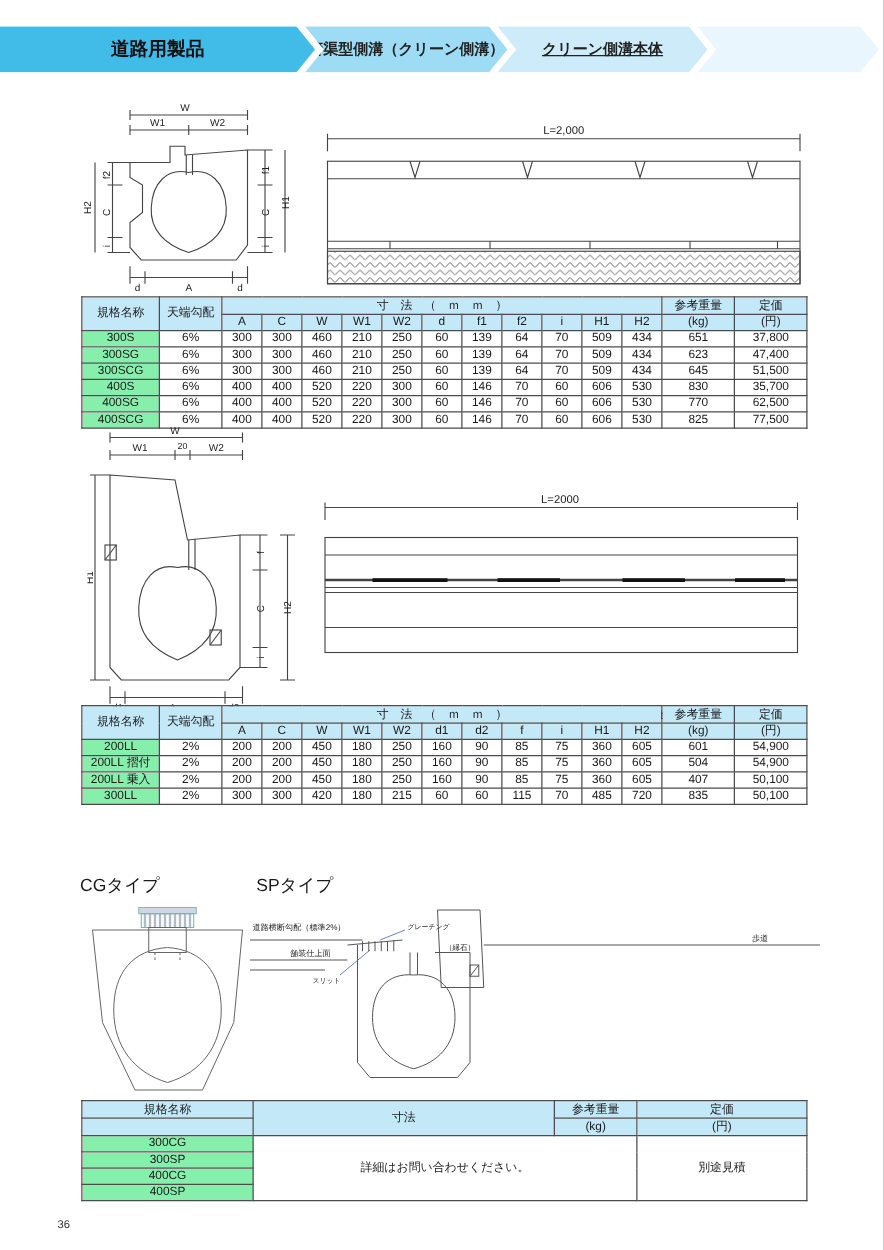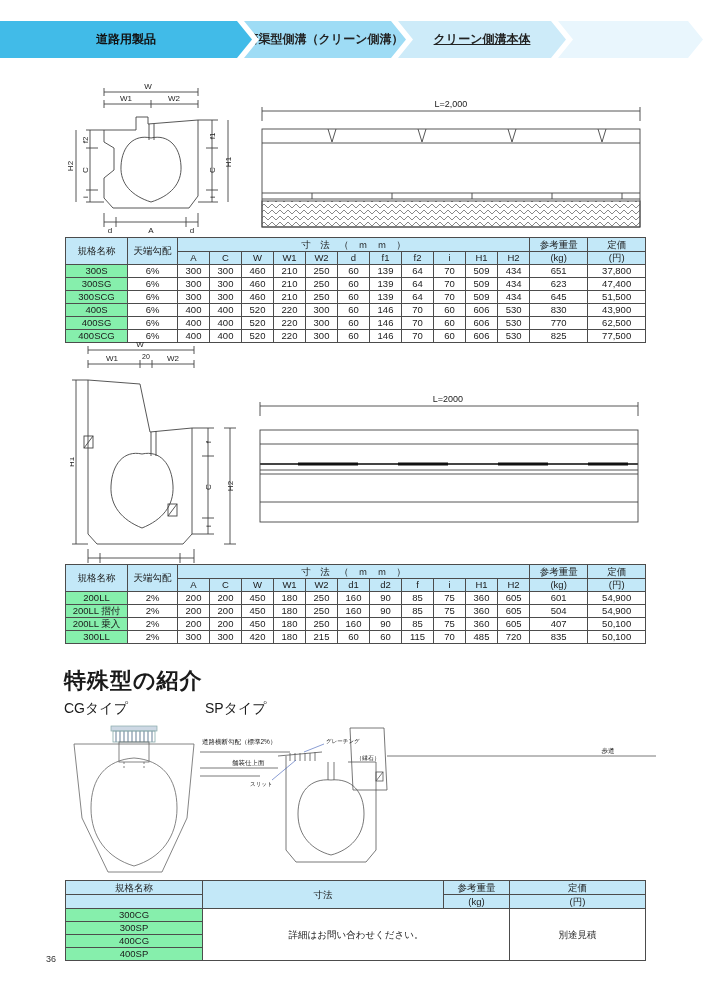--- a/index.html
+++ b/index.html
@@ -23,21 +23,21 @@
   .note{font-size:9px;color:#222;}
   .sec-title{font-size:22px;font-weight:700;letter-spacing:1px;}
   .type-label{font-size:14px;font-weight:400;}
   .pageno{font-size:9px;color:#333;}
 </style>
 </head>
 <body>
 
 <div id="page">
 
-  <div class="crumb chev-first" style="left:0;width:252px;background:#41bbe8;font-size:12px;color:#111;">
+  <div class="crumb chev-first" style="left:0;width:252px;background:#41bbe8;font-size:15px;color:#111;">
     <span>道路用製品</span>
   </div>
   <div class="crumb chev" style="left:244px;width:162px;background:#9edcf5;font-size:12px;color:#222;">
     <span>管渠型側溝（クリーン側溝）</span>
   </div>
   <div class="crumb chev" style="left:398px;width:168px;background:#cdebf9;font-size:12px;color:#222;text-decoration:underline;">
     <span>クリーン側溝本体</span>
   </div>
   <div class="crumb chev" style="left:558px;width:145px;background:#e9f6fd;"></div>
 
@@ -218,21 +218,21 @@
           <td>520</td>
           <td>220</td>
           <td>300</td>
           <td>60</td>
           <td>146</td>
           <td>70</td>
           <td>60</td>
           <td>606</td>
           <td>530</td>
           <td>830</td>
-          <td>43,900</td>
+          <td>35,700</td>
         </tr>
         <tr>
           <td class="c-name">400SG</td>
           <td>6%</td>
           <td>400</td>
           <td>400</td>
           <td>520</td>
           <td>220</td>
           <td>300</td>
           <td>60</td>
@@ -442,21 +442,20 @@
           <td>115</td>
           <td>70</td>
           <td>485</td>
           <td>720</td>
           <td>835</td>
           <td>50,100</td>
         </tr>
       </tbody>
   </table>
 
-  <div class="abs sec-title" style="left:64px;top:666px;">特殊型の紹介</div>
   <div class="abs type-label" style="left:64px;top:700px;">CGタイプ</div>
   <div class="abs type-label" style="left:205px;top:700px;">SPタイプ</div>
 
   <svg class="abs" style="left:66px;top:724px;" width="140" height="155" viewBox="0 0 140 155">
     <defs>
       <pattern id="gratebars" width="4" height="14" patternUnits="userSpaceOnUse">
         <line x1="2" y1="0" x2="2" y2="14" stroke="#7f93a8" stroke-width="1.2"></line>
       </pattern>
     </defs>
     <rect x="45" y="2" width="46" height="5" fill="#cdd8e4" stroke="#8aa" stroke-width="0.7"></rect>
@@ -539,14 +538,14 @@
         </tr>
       <tr>
           <td class="c-name">400CG</td>
         </tr>
       <tr>
           <td class="c-name">400SP</td>
         </tr>
     </tbody>
   </table>
 
-  <div class="abs pageno" style="left:46px;top:954px;">36</div>
+  <div class="abs pageno" style="left:46px;top:974px;">36</div>
 </div>
 
 </body></html>

